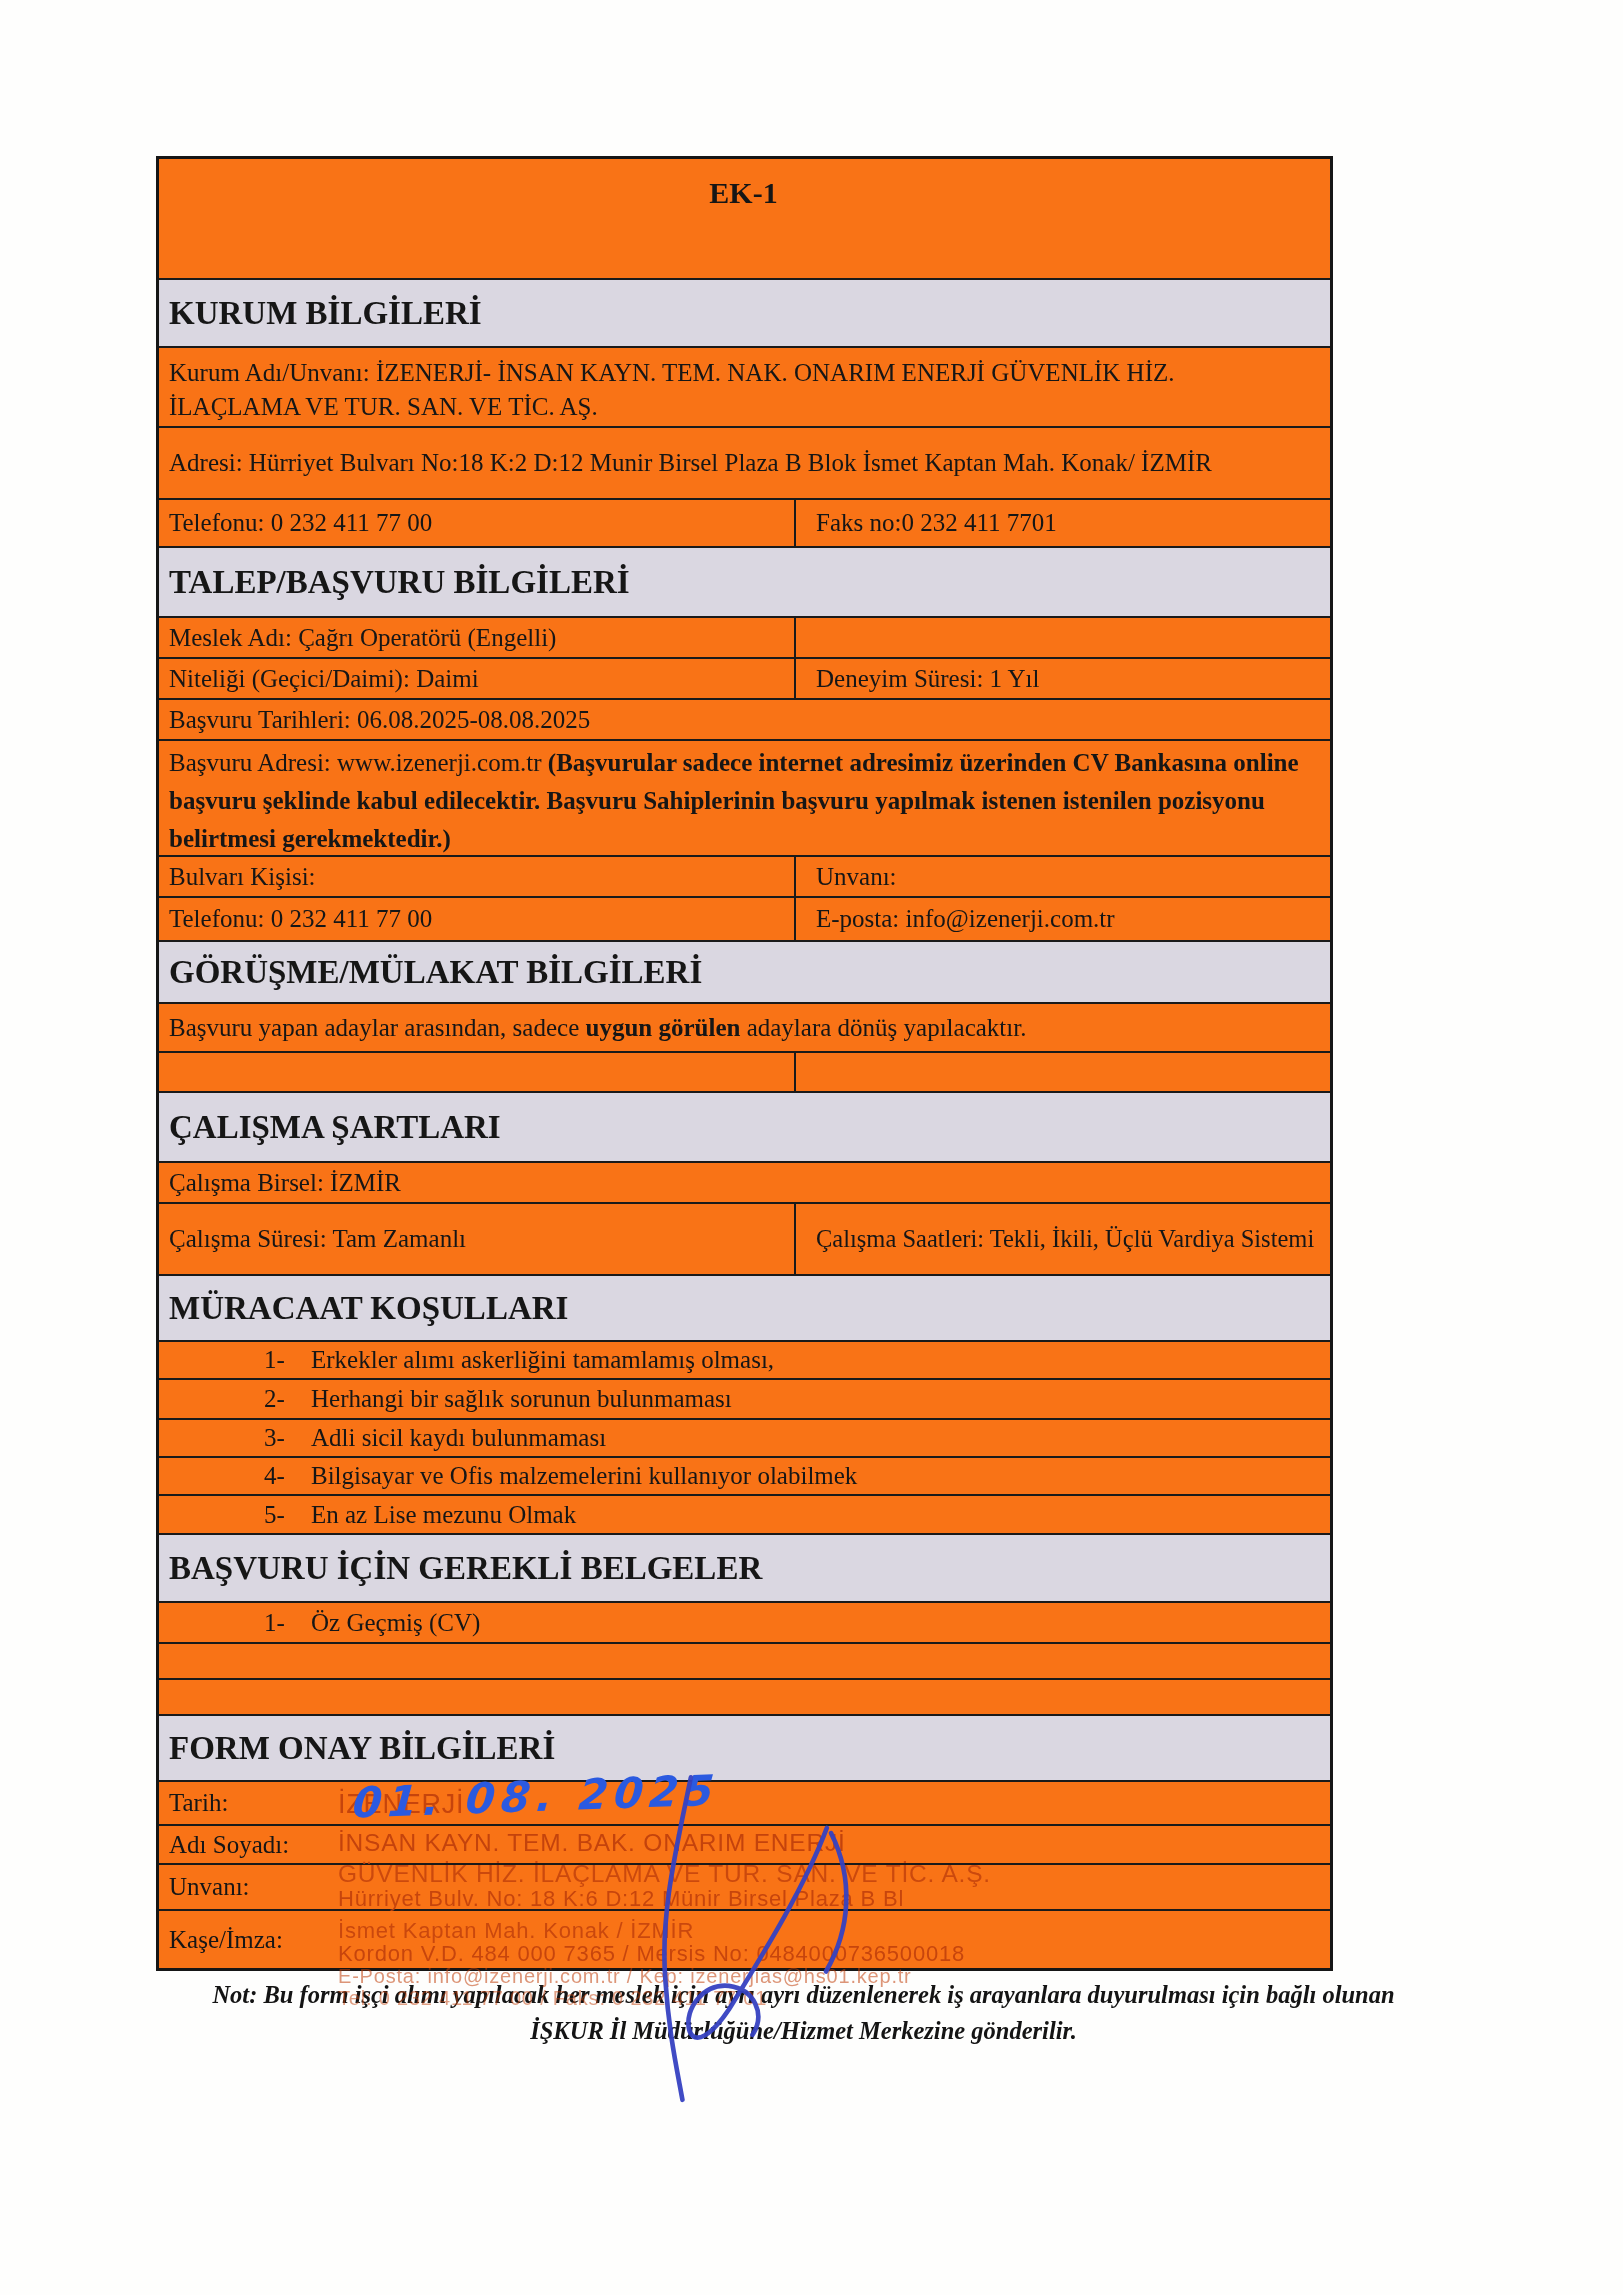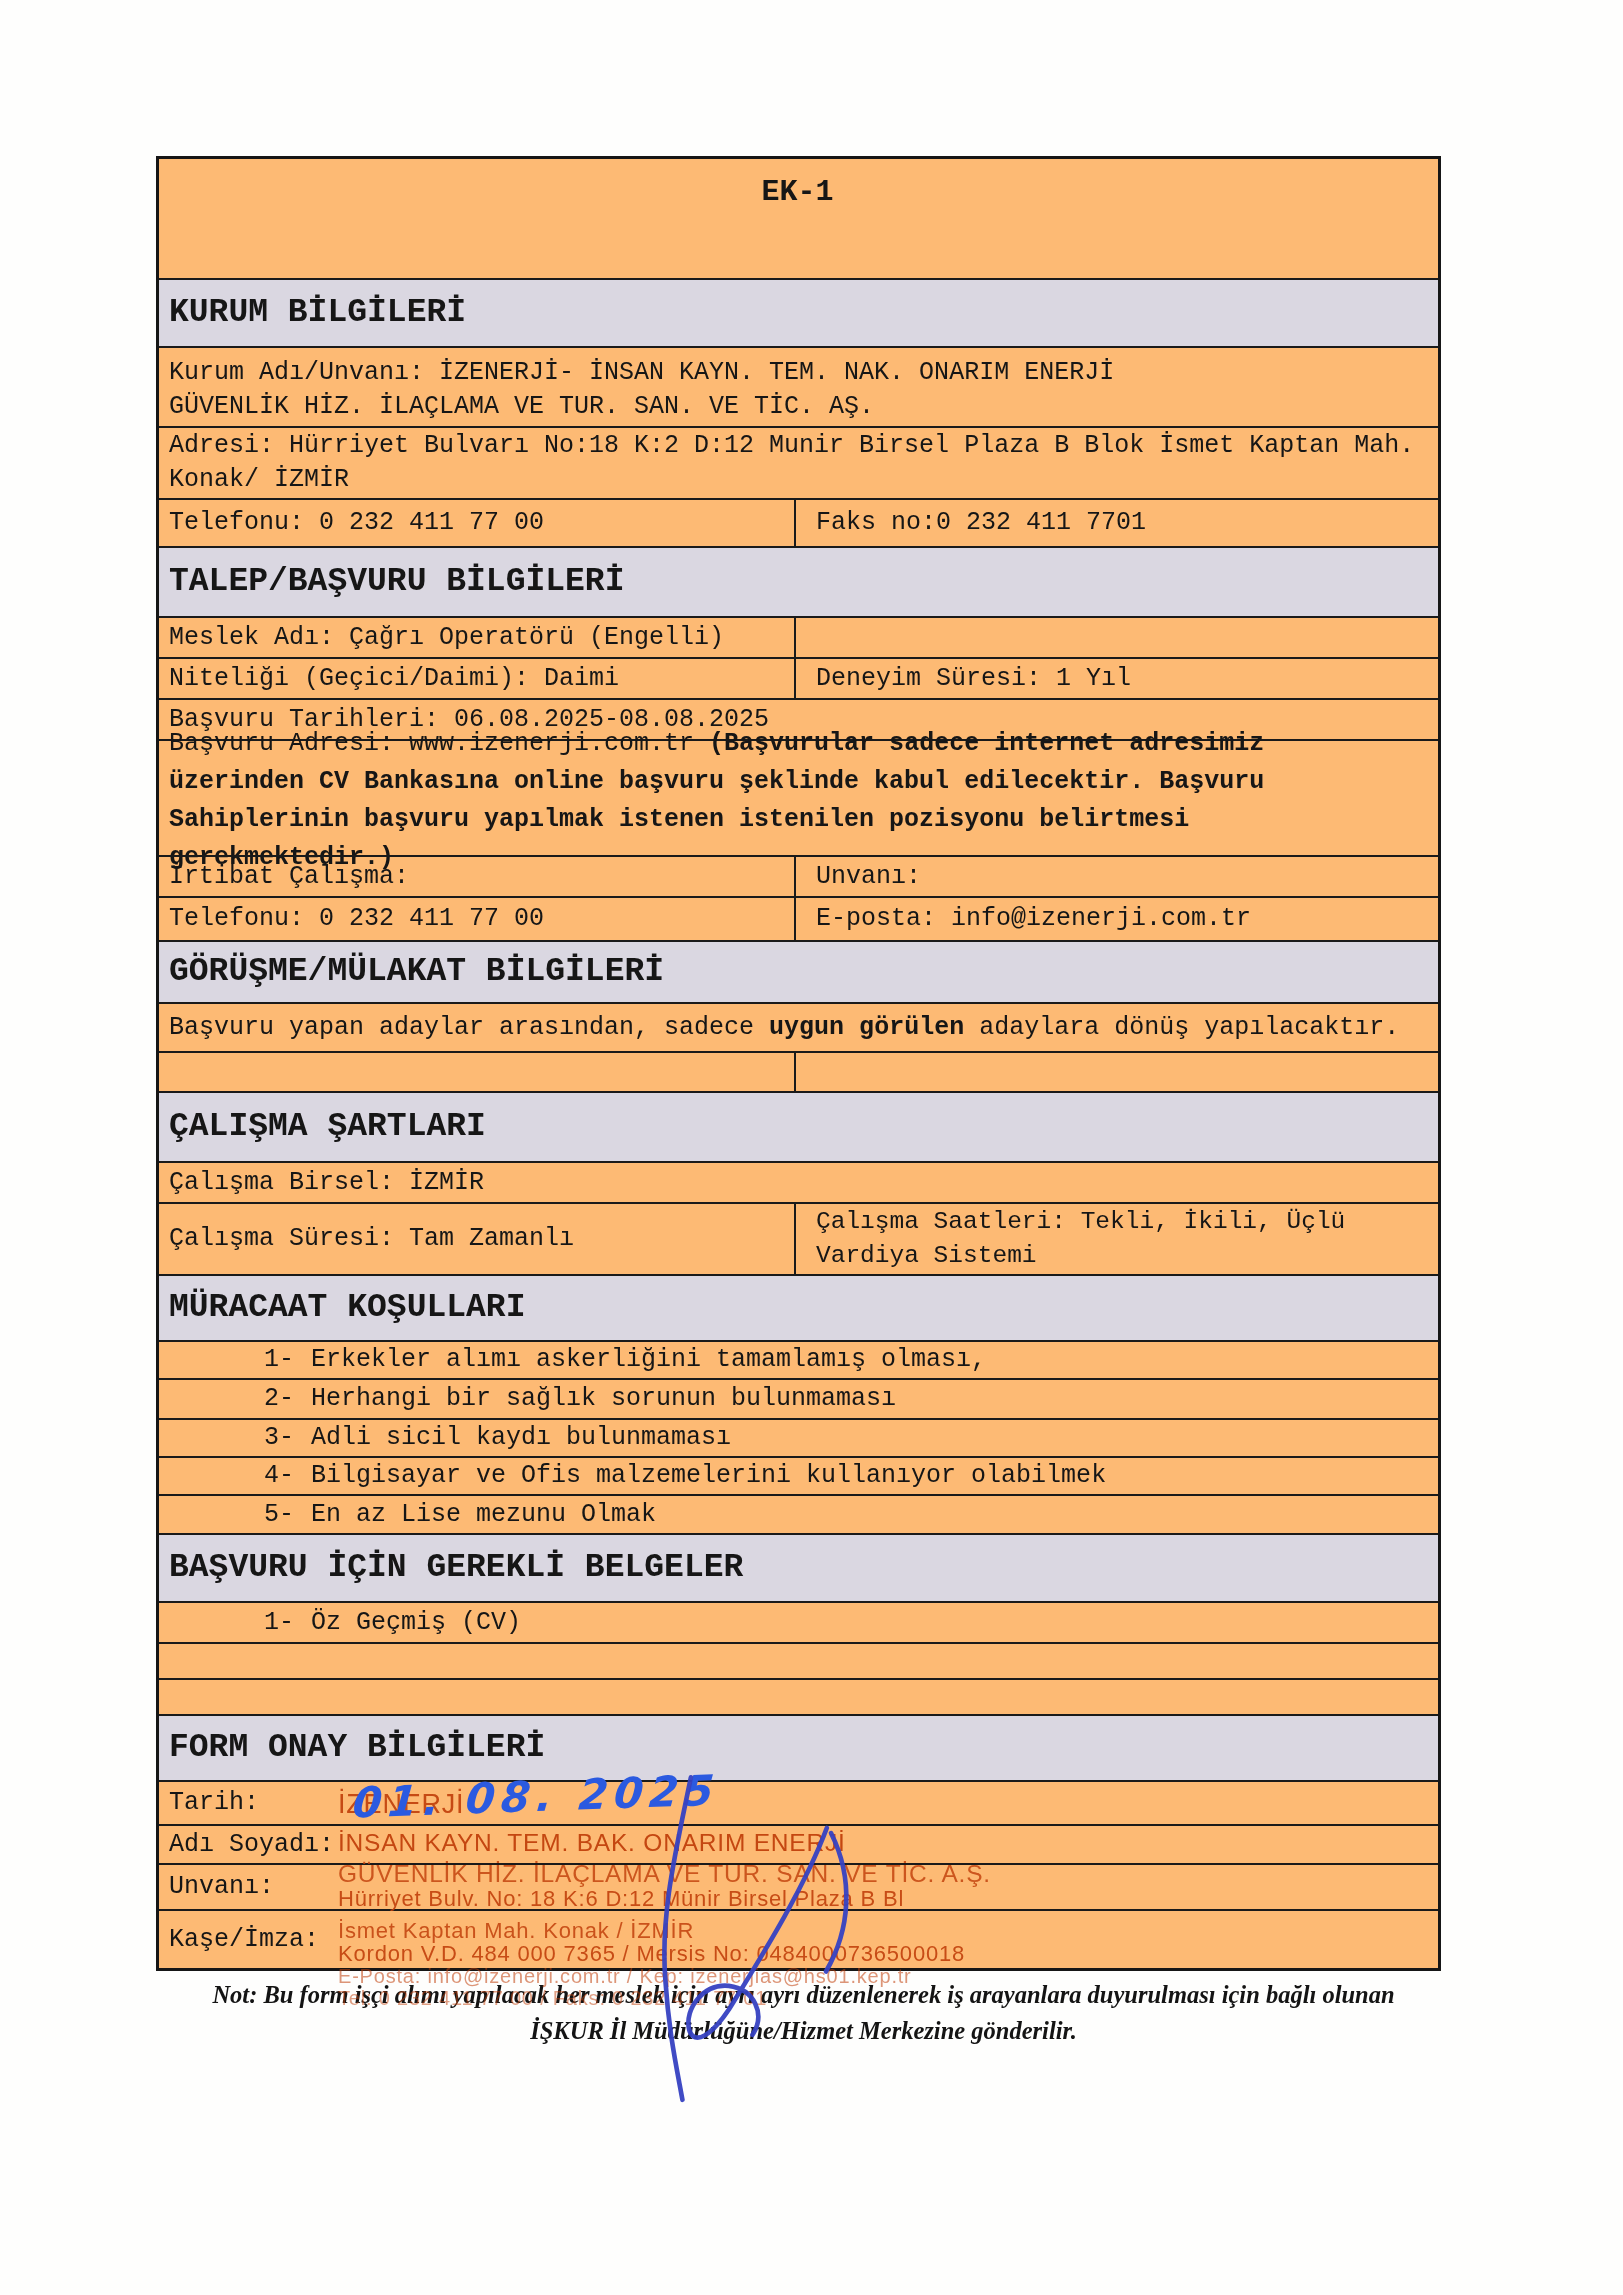--- a/index.html
+++ b/index.html
@@ -5,24 +5,23 @@
   html,body{margin:0;padding:0;}
   body{
     width:1623px;height:2295px;position:relative;
     background:#fdfdfc;
     font-family:"Liberation Serif", serif;
     color:#161616;
     overflow:hidden;
   }
   .sheet{position:absolute;left:0;top:0;width:1623px;height:2295px;background:#fefefd;}
   .formtable{
-    position:absolute;left:156px;top:156px;width:1285px;
-    border:3.4px solid #161616;background:#fdba74;
+    position:absolute;left:156px;top:156px;width:1177px;
+    border:3.4px solid #161616;background:#f97316;
     box-sizing:border-box;
-    font-family:Liberation Mono, monospace;
   }
   .row{
     position:relative;box-sizing:border-box;
     border-top:2.5px solid #1a1a1a;
     display:flex;align-items:center;
     padding:0 12px 0 10px;
     font-size:25px;line-height:34px;
   }
   .row.first{border-top:none;}
   .band{
@@ -118,21 +117,21 @@
     </div>
 
     <div class="row" style="height:116px">
       <span class="wrapcell" style="max-width:1184px;line-height:38px">
         <span>Başvuru Adresi: www.izenerji.com.tr </span><span class="b">(Başvurular sadece internet adresimiz üzerinden CV Bankasına online başvuru şeklinde kabul edilecektir. Başvuru Sahiplerinin başvuru yapılmak istenen istenilen pozisyonu belirtmesi gerekmektedir.)</span>
       </span>
     </div>
 
     <div class="row split" style="height:41px">
       <div class="cell-l">
-          <span>İrtibat Çalışma:</span>
+          <span>Bulvarı Kişisi:</span>
         </div>
       <div class="cell-r">
           <span>Unvanı:</span>
         </div>
     </div>
 
     <div class="row split" style="height:44px">
       <div class="cell-l">
           <span>Telefonu: 0 232 411 77 00</span>
         </div>

